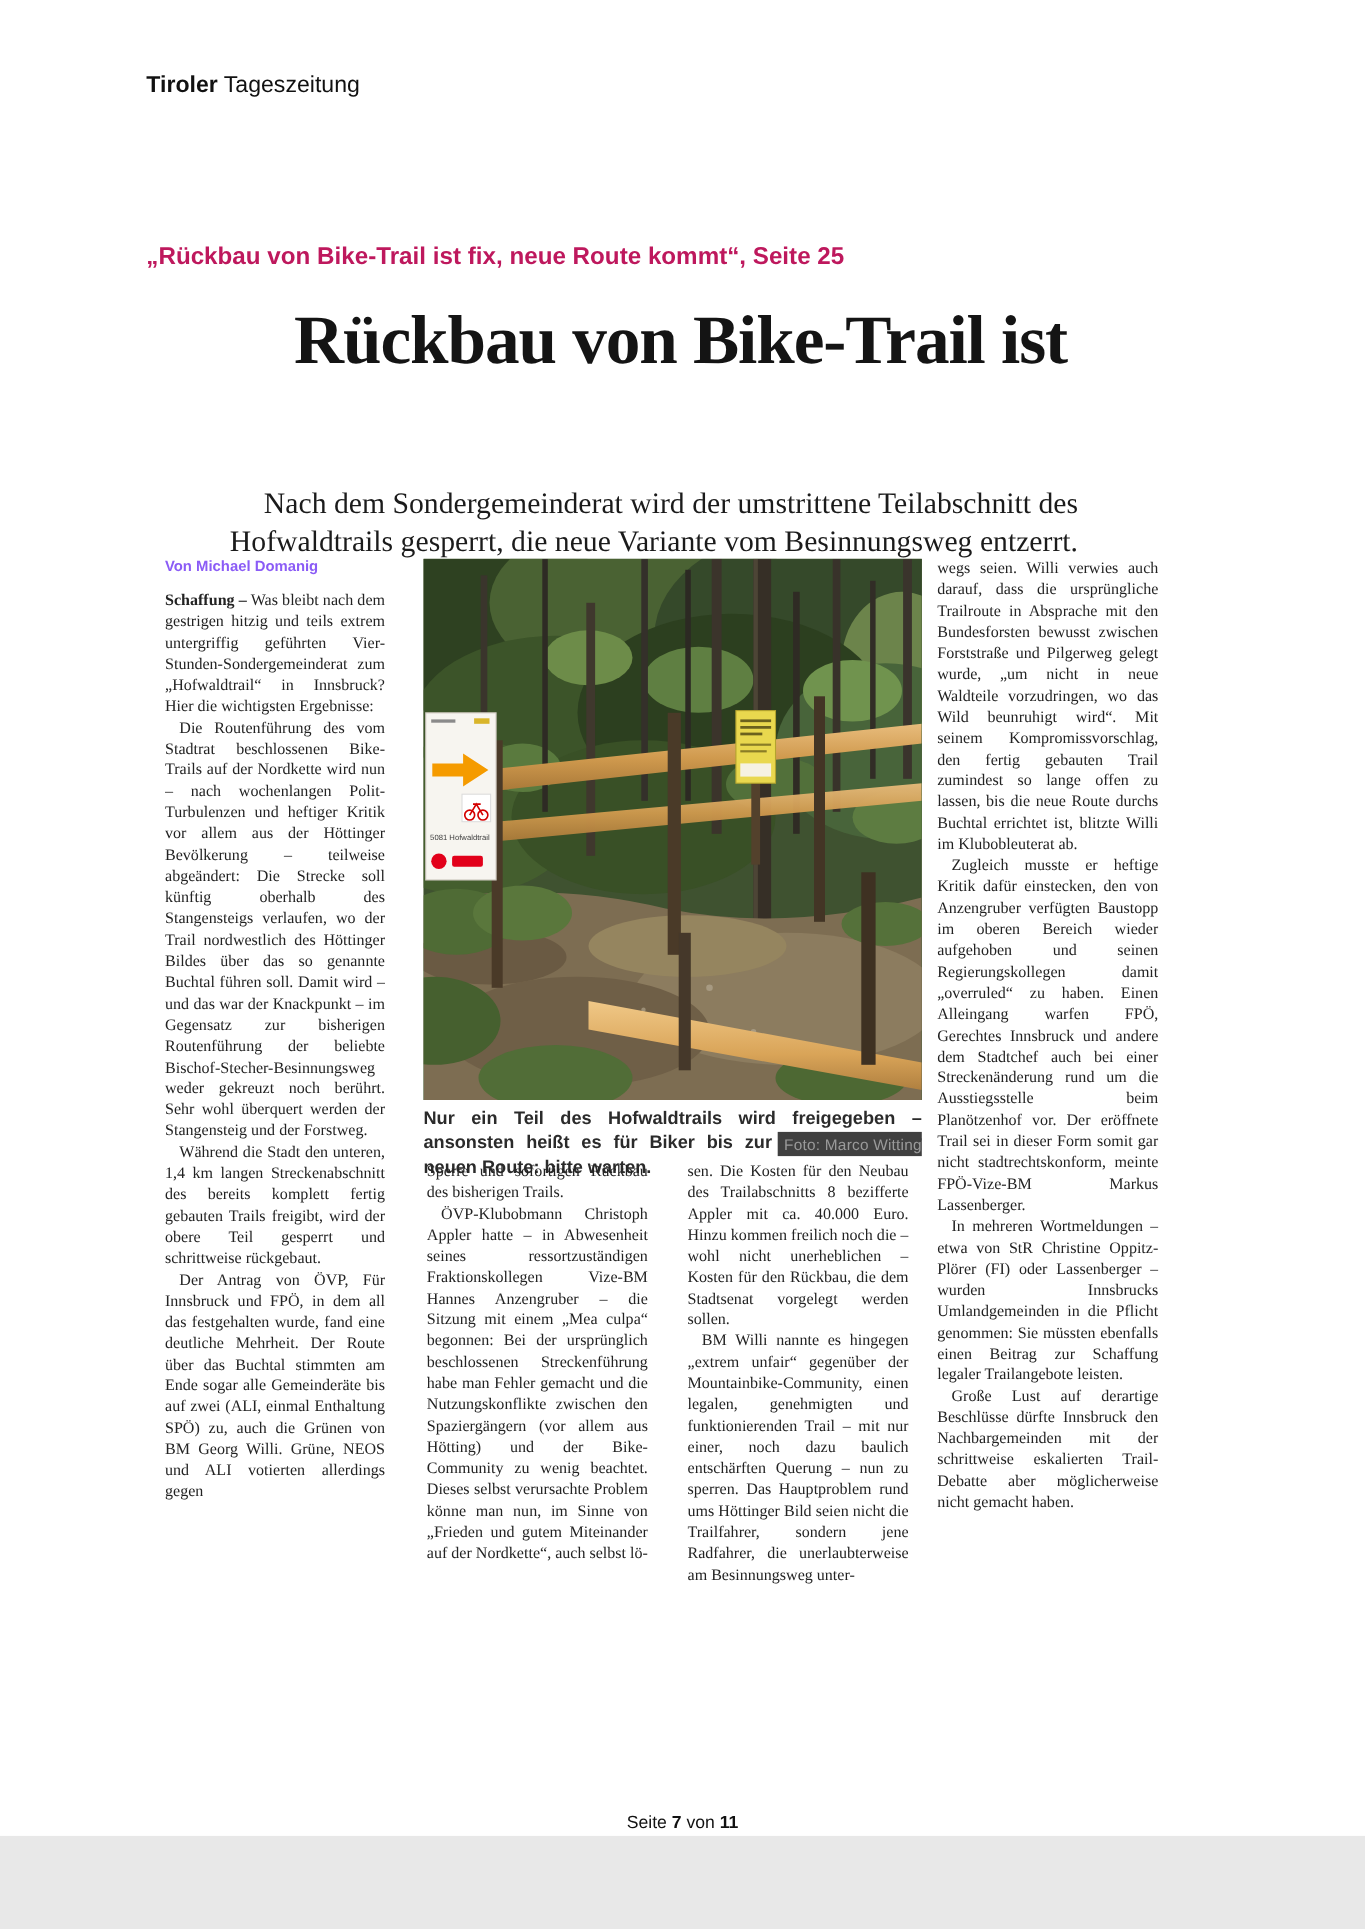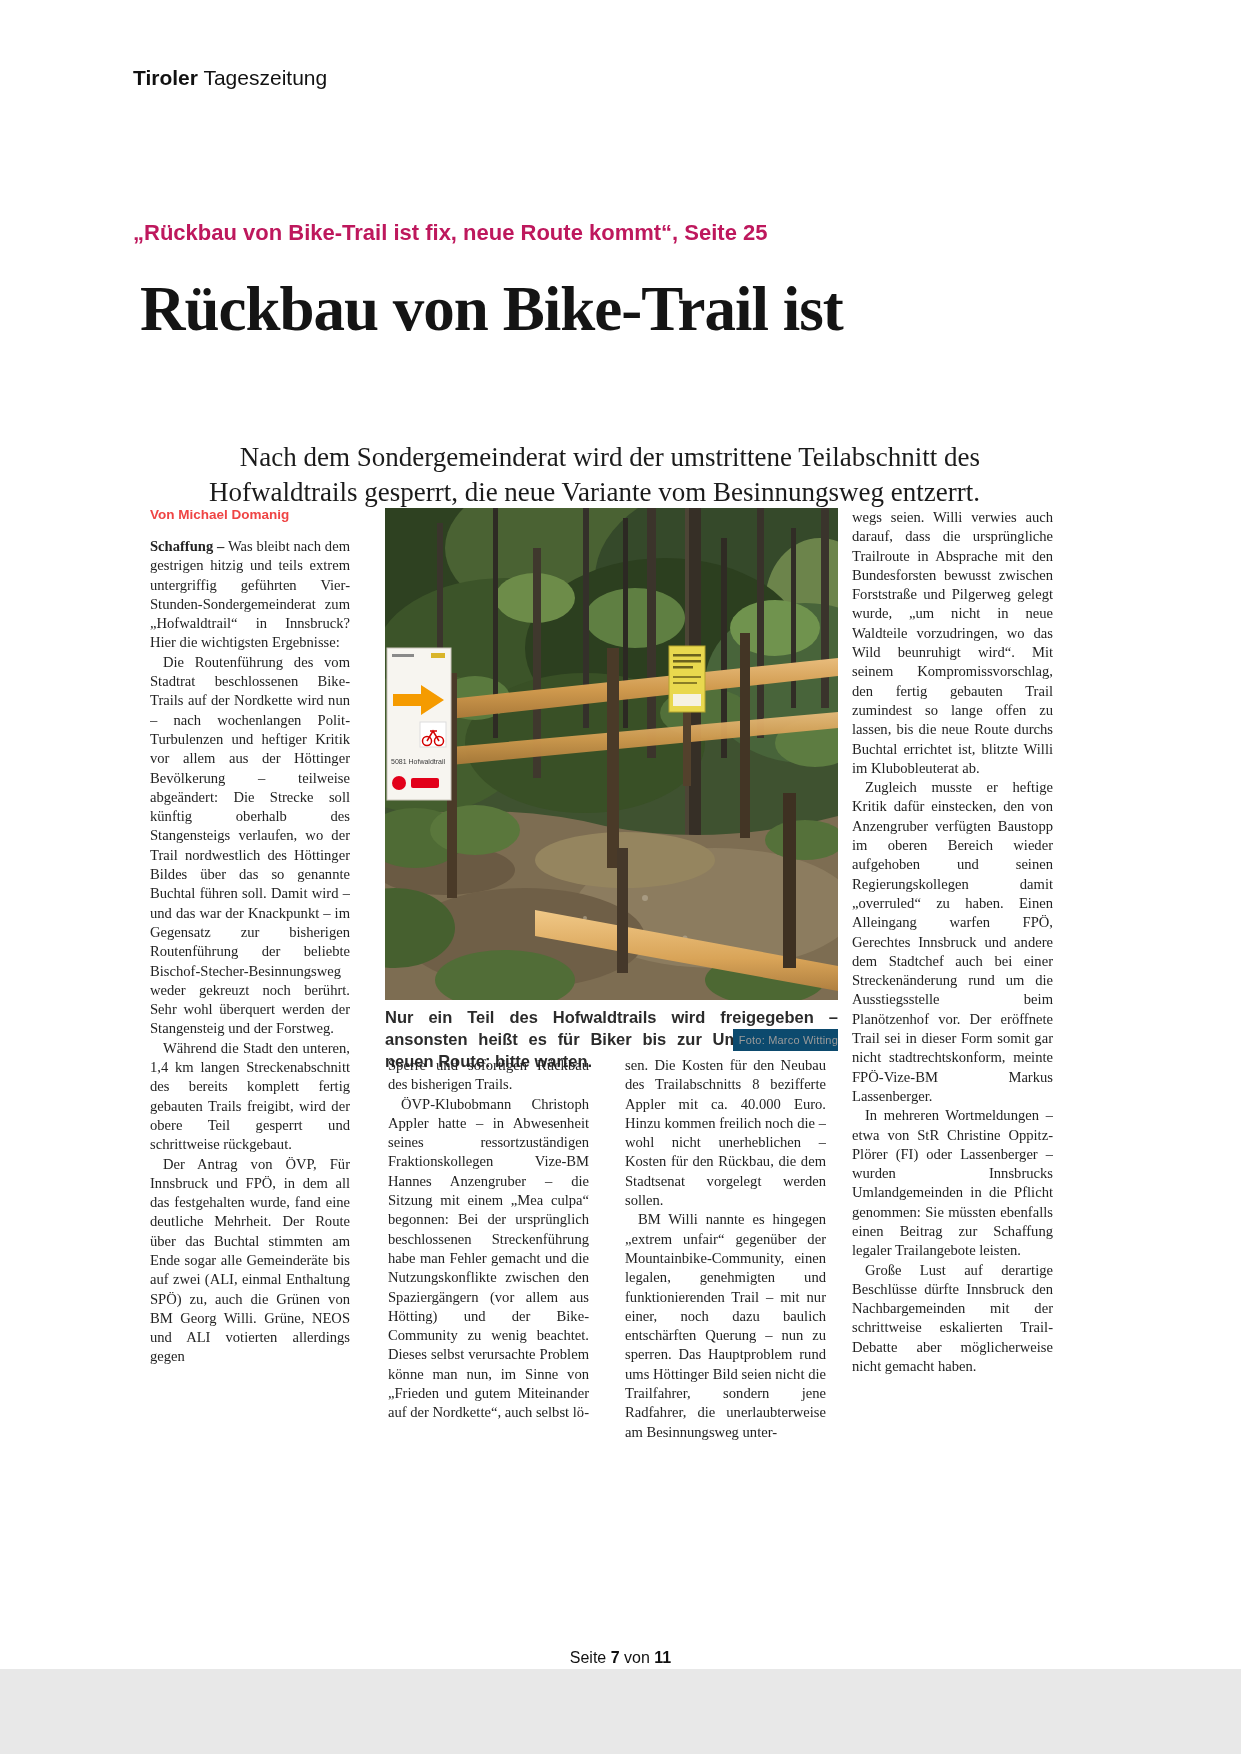--- a/index.html
+++ b/index.html
@@ -12,56 +12,56 @@
     position:absolute; left:133px; top:66px;
     font-family:"Liberation Sans", sans-serif; font-size:21px; color:#111;
   }
   .masthead .bold { font-weight:700; }
   .teaser {
     position:absolute; left:133px; top:220px; width:900px;
     font-family:"Liberation Sans", sans-serif; font-weight:700; font-size:22px; color:#be185d;
   }
   .headline {
     position:absolute; left:140px; top:270px; width:830px;
-    text-align:left; font-weight:700; font-size:63px; line-height:78px;
+    text-align:right; font-weight:700; font-size:63px; line-height:78px;
     color:#141414; letter-spacing:-1px;
   }
   .subheadline {
     position:absolute; left:130px; top:440px; width:850px;
     text-align:right; font-size:27px; line-height:35px; color:#1b1b1b;
   }
   .col { position:absolute; overflow:hidden; }
   .col1 { left:150px; top:507px; width:200px; height:975px; }
   .col2 { left:388px; top:1056px; width:201px; height:440px; }
   .col3 { left:625px; top:1056px; width:201px; height:440px; }
   .col4 { left:852px; top:508px; width:201px; height:965px; }
   .byline {
     font-family:"Liberation Sans", sans-serif; font-weight:700; font-size:13.5px;
-    color:#ef4444; margin:0 0 15px 0;
+    color:#8b5cf6; margin:0 0 15px 0;
   }
   .body-p {
     margin:0; font-size:14.6px; line-height:19.3px; text-align:justify;
     color:#232323; overflow-wrap:break-word;
   }
   .body-p.indent { text-indent:13px; }
   .body-p .lead { font-weight:700; }
   .photo-wrap {
     position:absolute; left:385px; top:508px; width:453px; height:492px;
     overflow:hidden; background:#44582f;
   }
   .photo-wrap svg { display:block; }
   .caption {
     position:absolute; left:385px; top:1006px; width:453px; height:46px;
     font-family:"Liberation Sans", sans-serif; font-weight:700;
     font-size:16.5px; line-height:22px; color:#2b2b2b; text-align:justify;
   }
   .credit {
     position:absolute; right:0; bottom:1px;
-    font-weight:400; font-size:11px; color:#9a9a9a; letter-spacing:0.2px;
-    background:#0c4a6e; padding-left:6px;
+    font-weight:400; font-size:14px; color:#9a9a9a; letter-spacing:0.2px;
+    background:#404040; padding-left:6px;
   }
   .footer {
     position:absolute; left:0; top:1649px; width:100%;
     text-align:center; font-family:"Liberation Sans", sans-serif;
     font-size:16px; color:#111;
   }
   .footer .bold { font-weight:700; }
 </style>
 </head>
 <body>

